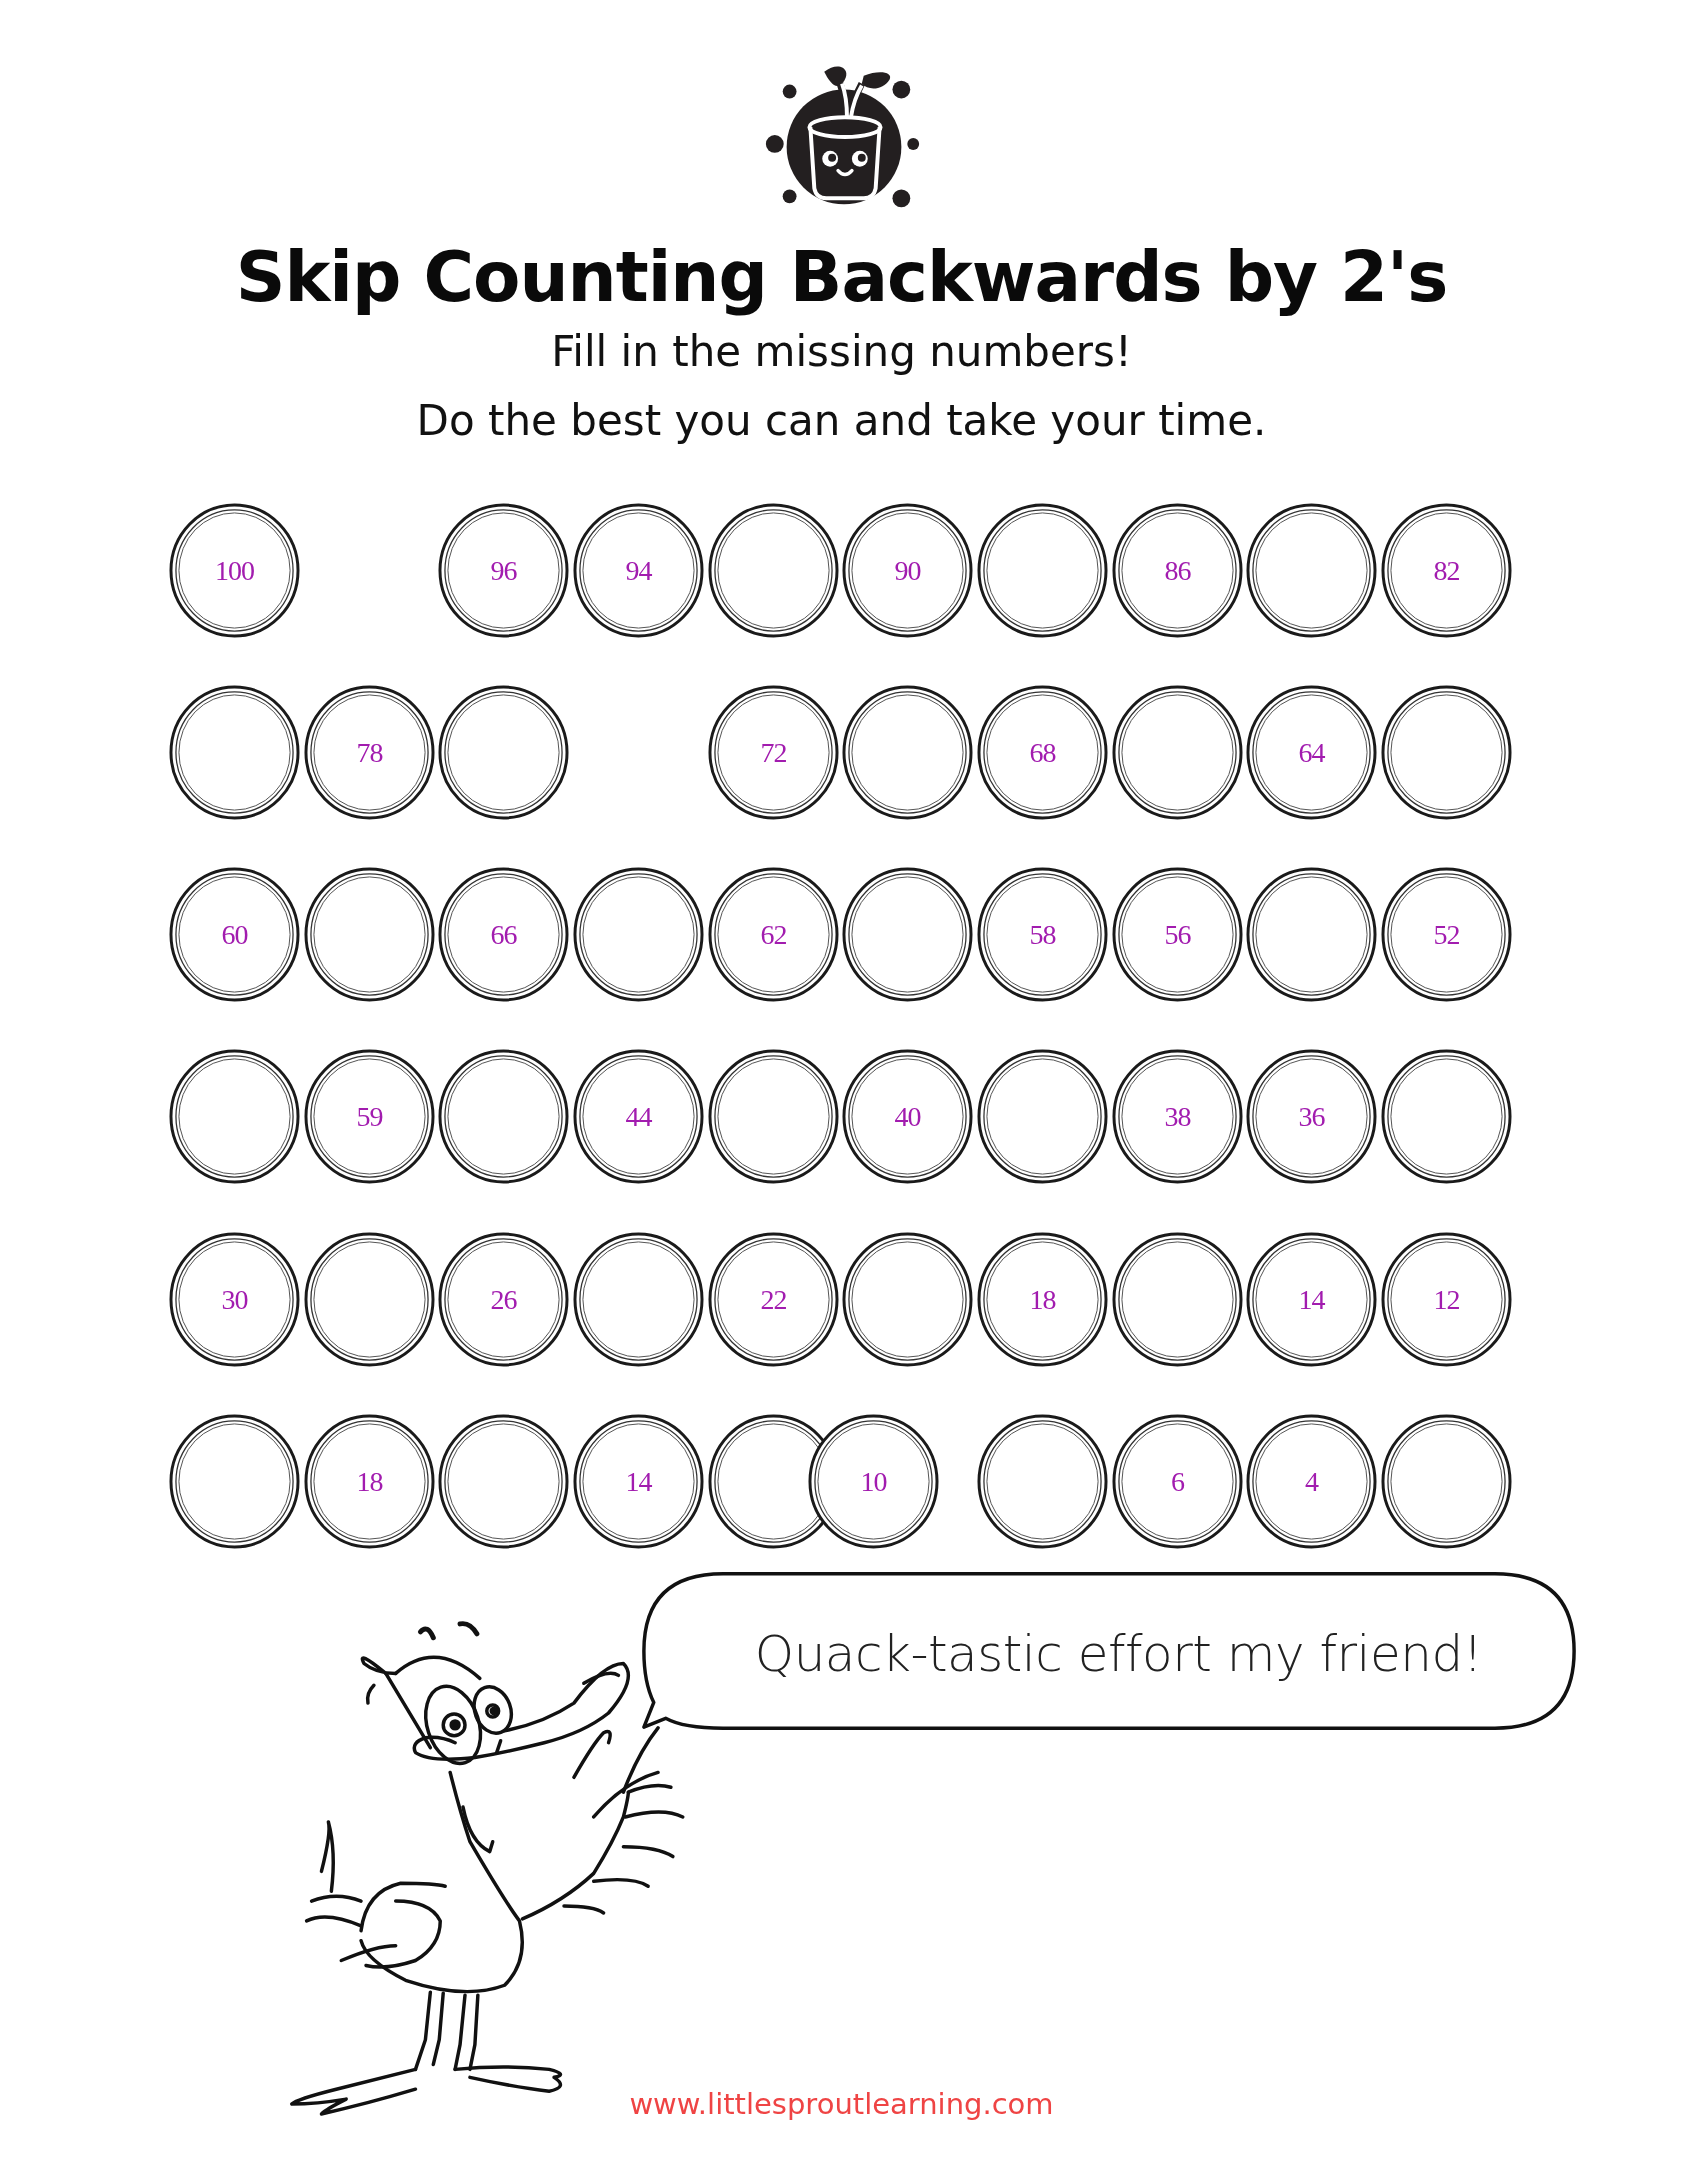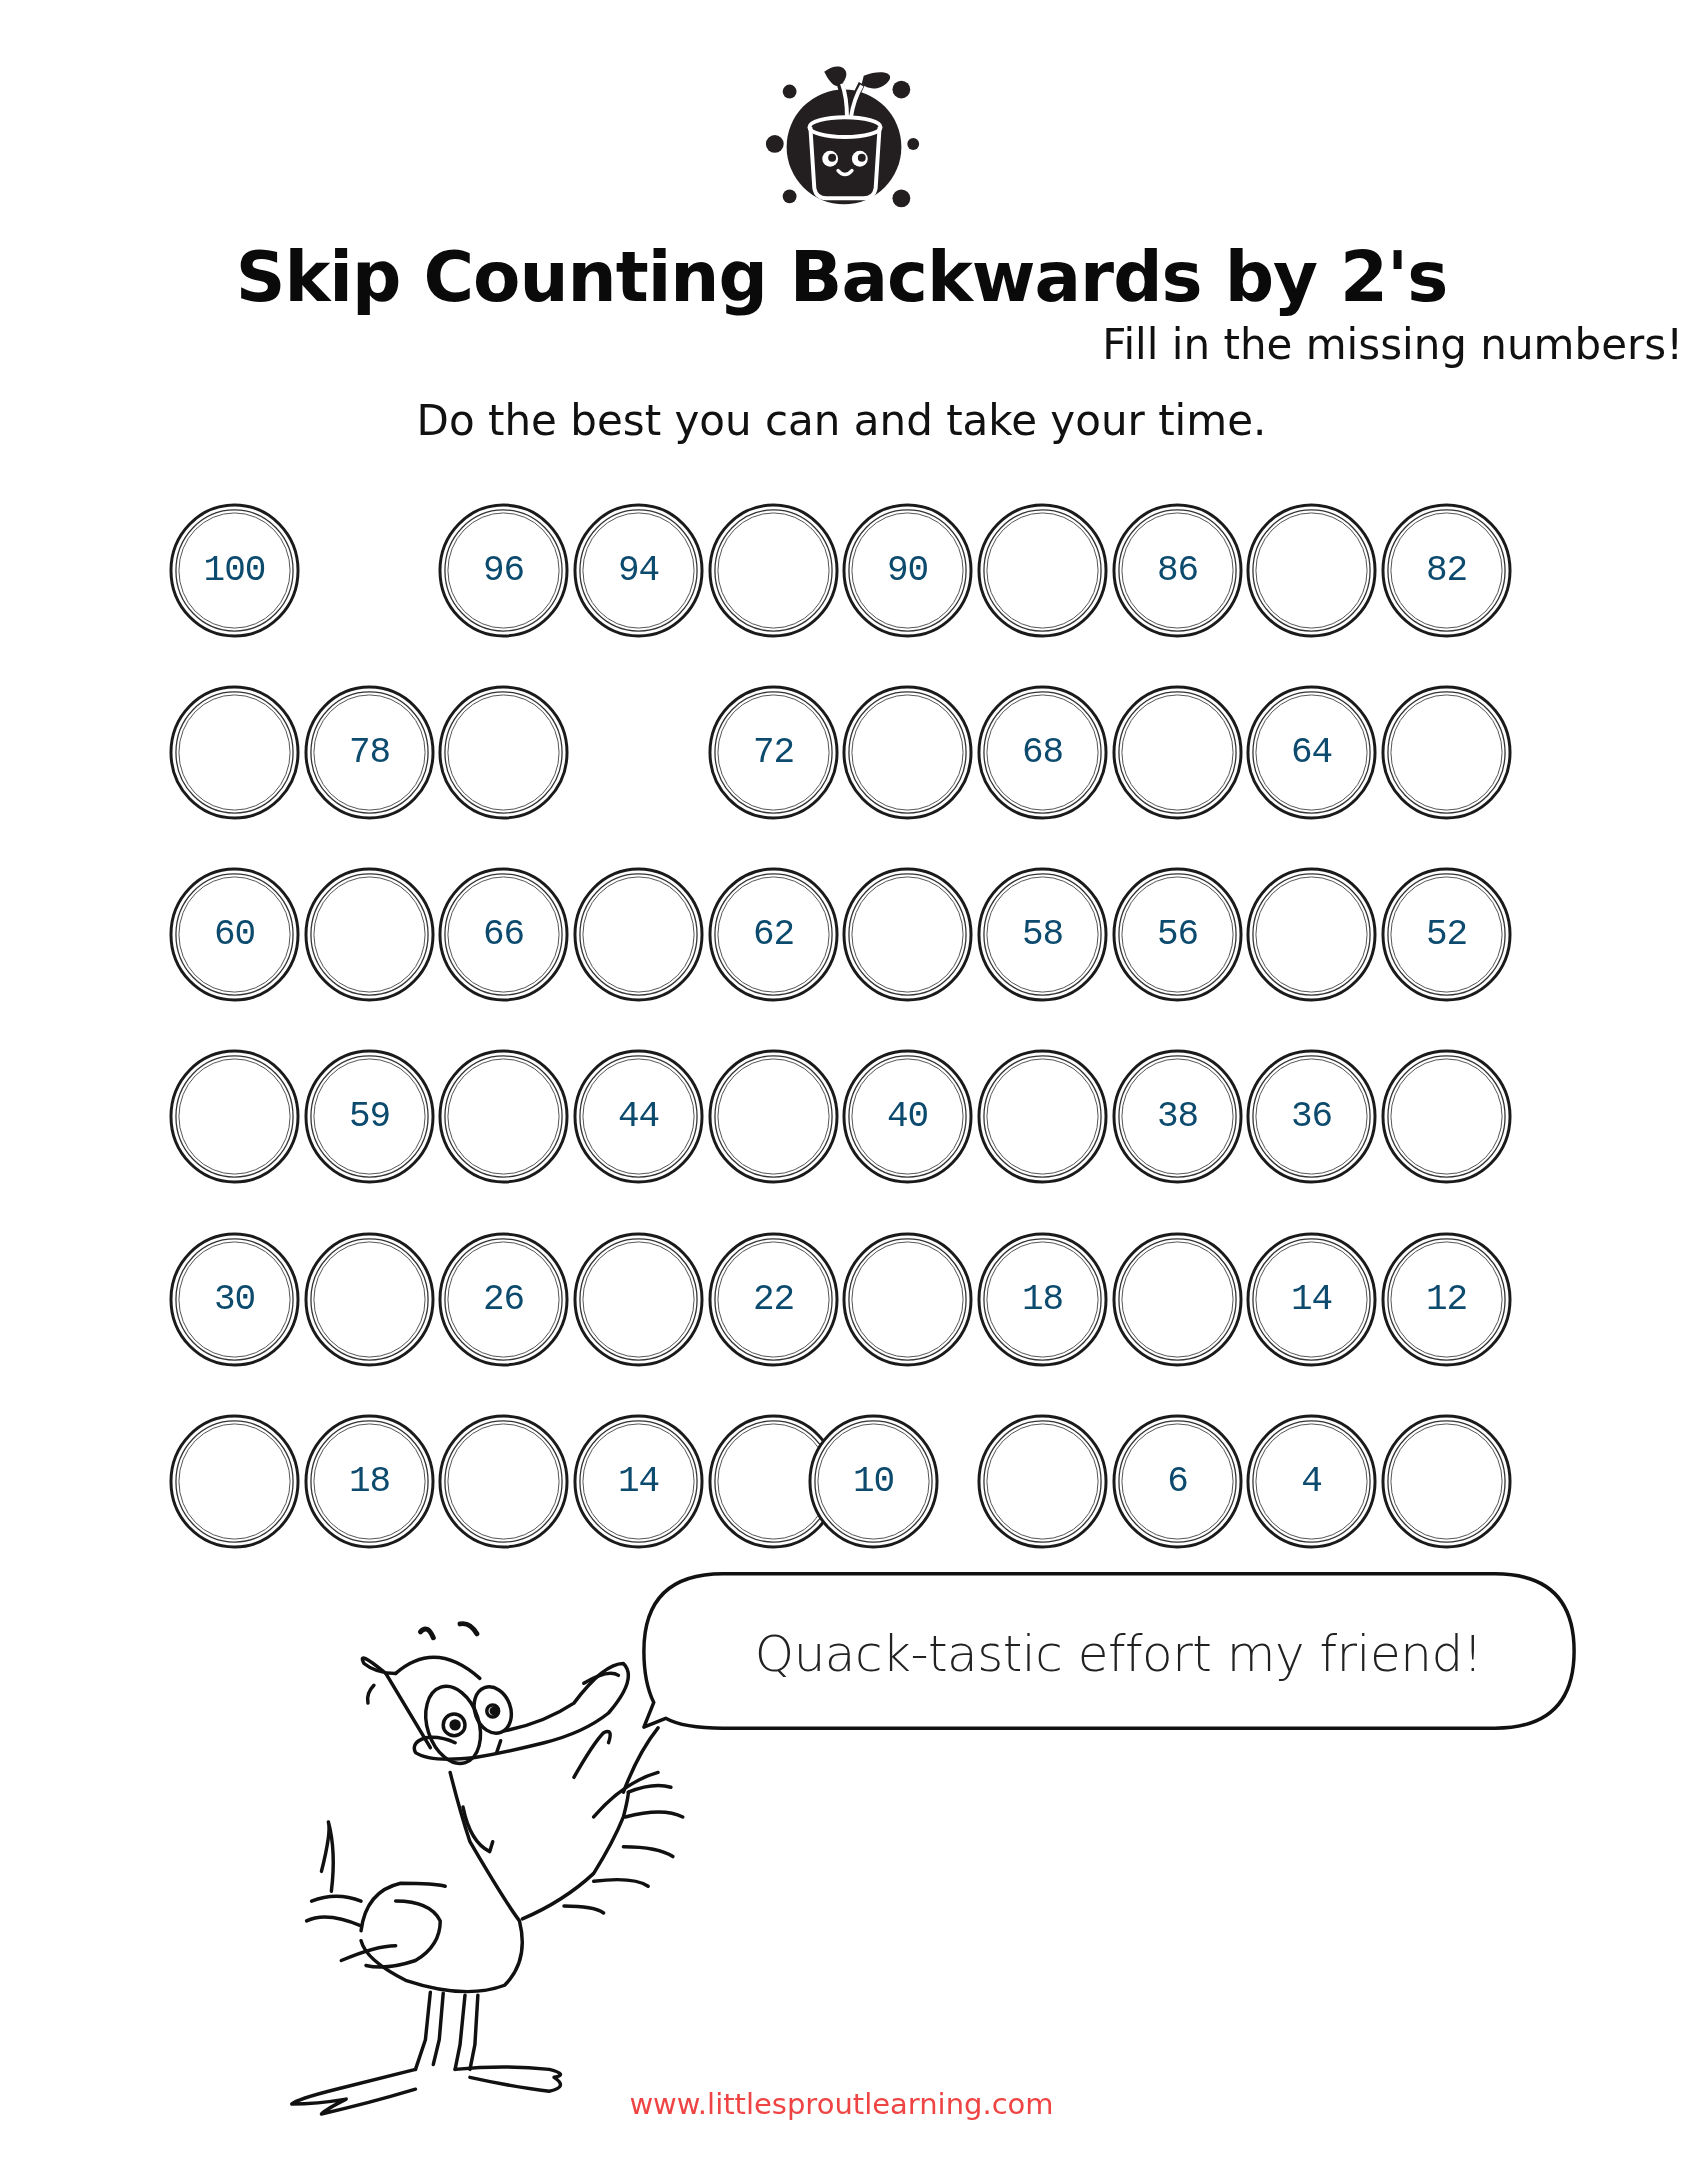--- a/index.html
+++ b/index.html
@@ -4,30 +4,30 @@
   <style>
     html, body { margin: 0; padding: 0; background: #ffffff; }
     body { width: 1683px; height: 2178px; position: relative; overflow: hidden;
            font-family: "DejaVu Sans", sans-serif; color: #111; }
     .logo { position: absolute; left: 745px; top: 50px; width: 198px; height: 178px; }
     .title { position: absolute; left: 0; top: 238px; width: 1683px; text-align: center;
              font-family: "DejaVu Sans", sans-serif; font-weight: bold; font-size: 69px;
              letter-spacing: -1px; color: #0a0a0a; line-height: 79px; }
     .sub { position: absolute; left: 0; width: 1683px; text-align: center;
            font-family: "DejaVu Sans", sans-serif; font-size: 42px; color: #111; line-height: 50px; }
-    .sub1 { top: 320px; text-align: right; }
+    .sub1 { top: 327px; }
     .sub2 { top: 396px; }
     .grid { position: absolute; left: 168px; top: 502px; width: 1348px; }
     .row { position: absolute; left: 0; height: 137px; width: 1348px; }
     .cell { position: absolute; top: 0; width: 133px; height: 137px; }
     .cell svg { position: absolute; left: 0; top: 0; }
     .cell .num { position: absolute; left: 0; top: 0; width: 133px; height: 137px;
                  display: flex; align-items: center; justify-content: center;
-                 font-family: Liberation Mono, monospace; font-weight: 300; font-size: 36px;
-                 color: #0c4a6e; letter-spacing: -1px; }
+                 font-family: Liberation Serif, serif; font-weight: 300; font-size: 28px;
+                 color: #a21caf; letter-spacing: -1px; }
     .duck { position: absolute; left: 267px; top: 1604px; width: 495px; height: 515px; }
     .bubble-svg { position: absolute; left: 634px; top: 1554px; width: 950px; height: 198px; }
     .bubble-text { position: absolute; left: 673px; top: 1609px; width: 891px; height: 89px;
                    display: flex; align-items: center; justify-content: center;
                    font-family: "DejaVu Sans", sans-serif; font-weight: 300; font-size: 50px;
                    color: #222; letter-spacing: -0.5px; }
     .footer { position: absolute; left: 0; top: 2087px; width: 1683px; text-align: center;
               font-family: "DejaVu Sans", sans-serif; font-size: 29px; color: #ef4444; }
   </style>
 </head>

